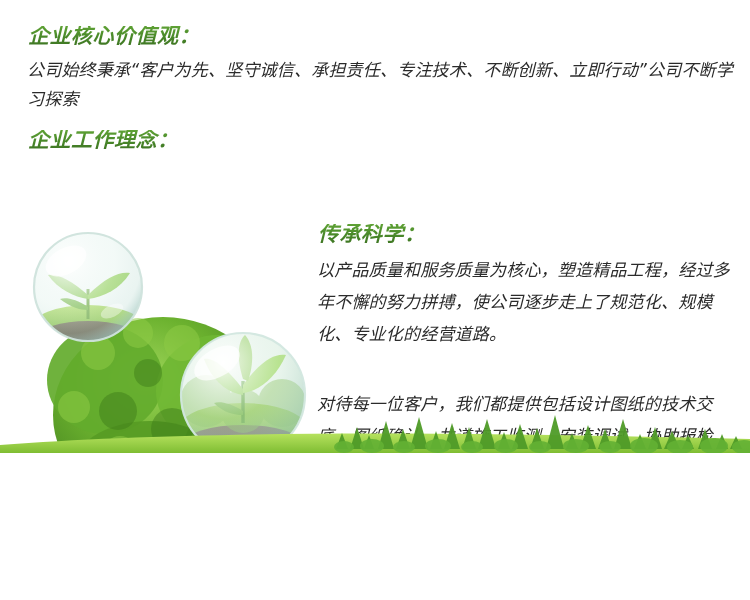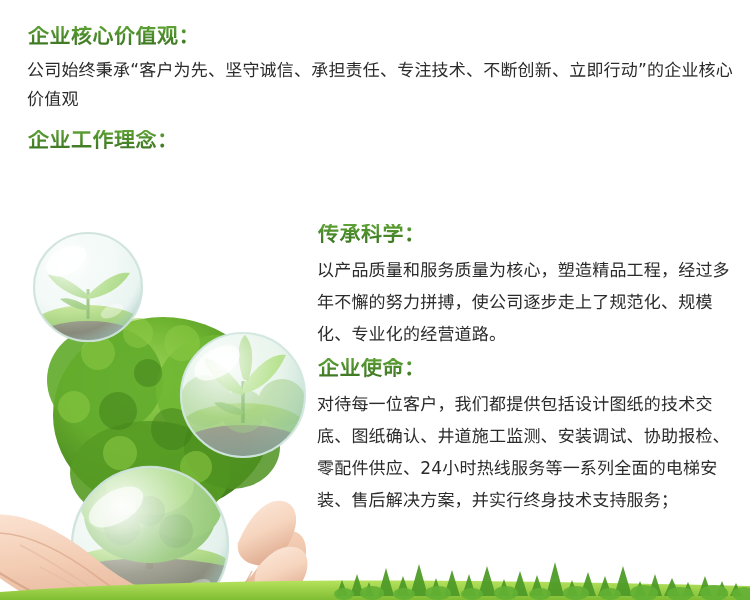--- a/index.html
+++ b/index.html
@@ -7,23 +7,24 @@
     margin: 0;
     padding: 0;
     background: #ffffff;
   }
   body {
     font-family: "DejaVu Sans", "Liberation Sans", sans-serif;
   }
   #page {
     position: relative;
     width: 750px;
-    height: 600px;
+    height: 453px;
     background: #ffffff;
     overflow: hidden;
+    font-style: italic;
   }
 
   
   .section-heading {
     position: absolute;
     font-size: 21px;
     font-weight: bold;
     letter-spacing: 0.5px;
     color: #4a8a2a;
     background: linear-gradient(180deg, #5fa235 0%, #4a8a2a 48%, #3d7322 100%);
@@ -73,28 +74,27 @@
     height: 52px;
   }
   #forest-band svg { display: block; width: 100%; height: 100%; }
 </style>
 </head>
 <body>
 
 <div id="page">
 
   <div class="section-heading" id="blk-values-h">企业核心价值观：</div>
-  <div class="body-text" id="blk-values-b">公司始终秉承“客户为先、坚守诚信、承担责任、专注技术、不断创新、立即行动”的企业核心价值观</div>
+  <div class="body-text" id="blk-values-b">公司始终秉承“客户为先、坚守诚信、承担责任、专注技术、不断创新、立即行动”公司不断学习探索</div>
 
   <div class="section-heading" id="blk-work-h">企业工作理念：</div>
 
   <div class="section-heading" id="blk-vision-h">传承科学：</div>
   <div class="body-text" id="blk-vision-b">以产品质量和服务质量为核心，塑造精品工程，经过多年不懈的努力拼搏，使公司逐步走上了规范化、规模化、专业化的经营道路。</div>
 
-  <div class="section-heading" id="blk-mission-h">企业使命：</div>
   <div class="body-text" id="blk-mission-b">对待每一位客户，我们都提供包括设计图纸的技术交底、图纸确认、井道施工监测、安装调试、协助报检、零配件供应、24小时热线服务等一系列全面的电梯安装、售后解决方案，并实行终身技术支持服务；</div>
 
   <div id="eco-art">
     <svg viewBox="0 0 330 385" xmlns="http://www.w3.org/2000/svg">
       <defs>
         <radialGradient id="gFoliage" cx="42%" cy="32%" r="72%">
           <stop offset="0%" stop-color="#9fd65a"></stop>
           <stop offset="45%" stop-color="#6cb22f"></stop>
           <stop offset="100%" stop-color="#3f7d1c"></stop>
         </radialGradient>

